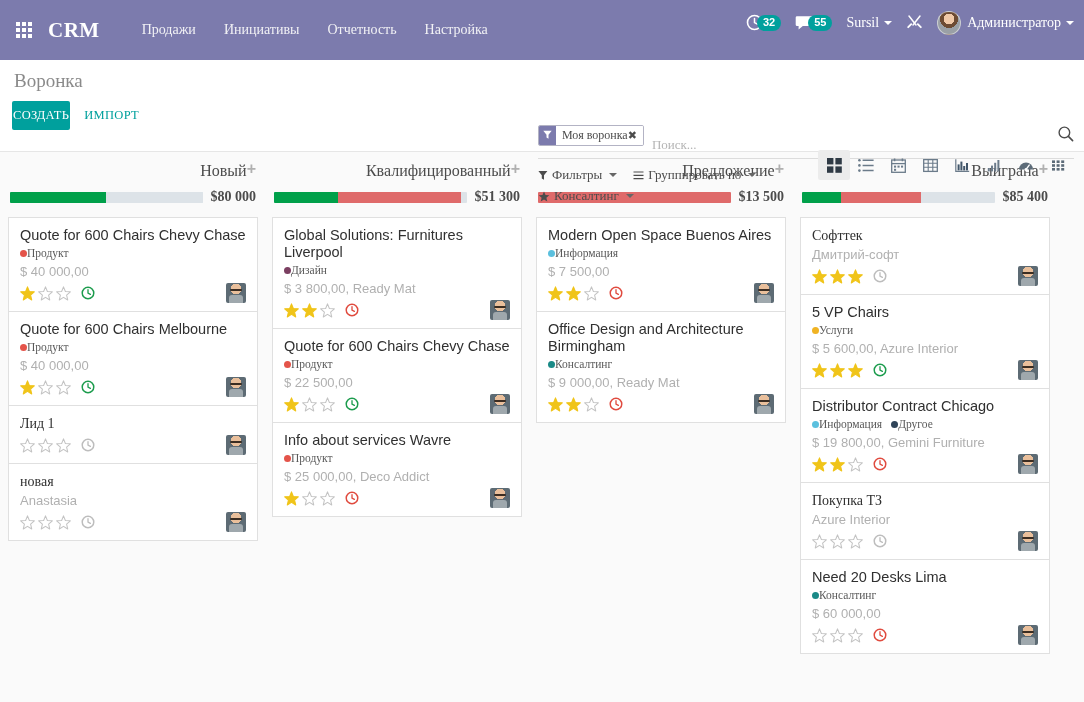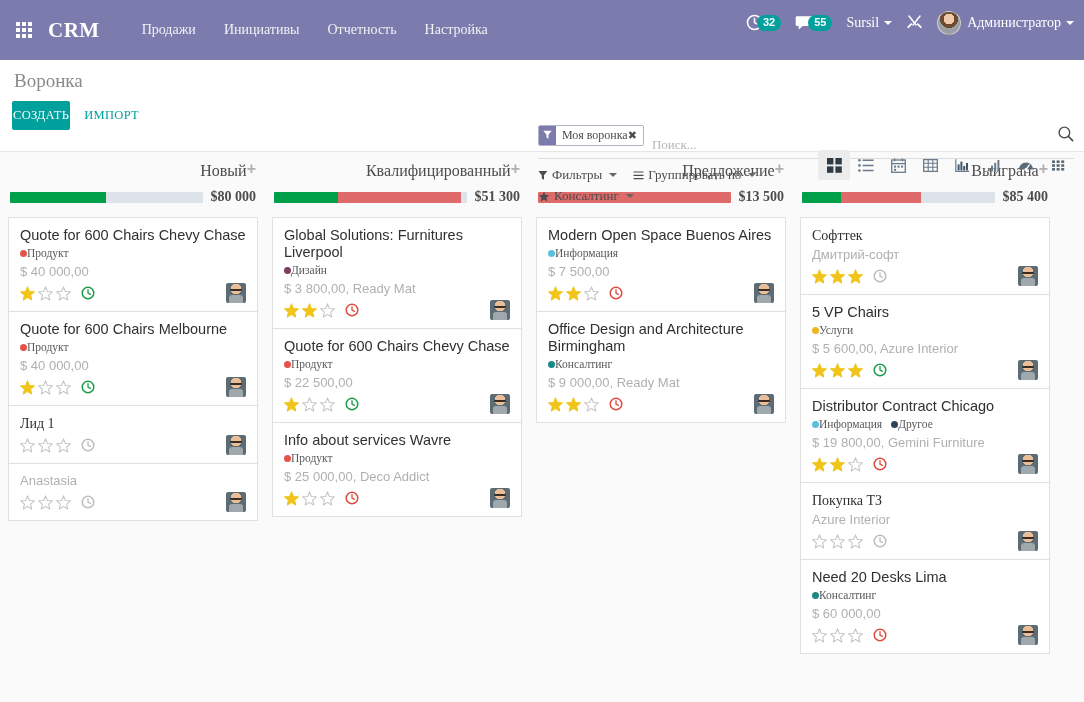--- a/index.html
+++ b/index.html
@@ -412,20 +412,21 @@
                 <svg width="14" height="14" viewBox="0 0 16 16">
                   <circle cx="8" cy="8" r="6.6" fill="none" stroke="#bdbdbd" stroke-width="1.7"></circle>
                   <path d="M8 4.3 L8 8.2 L10.7 9.6" fill="none" stroke="#bdbdbd" stroke-width="1.5" stroke-linecap="round"></path>
                 </svg>
               </span>
             </span>
             <span class="avatar-card"></span>
           </div>
         </div>
         <div class="kcard">
+          <div class="kcard-title serif">новая</div>
           <div class="kcard-sub">Anastasia</div>
           <div class="kcard-foot">
             <span class="stars">
               <svg width="15" height="15" viewBox="0 0 16 16">
                 <path d="M8 0.9 L10 5.8 L15.3 6.2 L11.3 9.7 L12.5 14.9 L8 12.1 L3.5 14.9 L4.7 9.7 L0.7 6.2 L6 5.8 z" fill="none" stroke="#c3c3c3" stroke-width="1.1" stroke-linejoin="round"></path>
               </svg>
               <svg width="15" height="15" viewBox="0 0 16 16">
                 <path d="M8 0.9 L10 5.8 L15.3 6.2 L11.3 9.7 L12.5 14.9 L8 12.1 L3.5 14.9 L4.7 9.7 L0.7 6.2 L6 5.8 z" fill="none" stroke="#c3c3c3" stroke-width="1.1" stroke-linejoin="round"></path>
               </svg>
               <svg width="15" height="15" viewBox="0 0 16 16">

